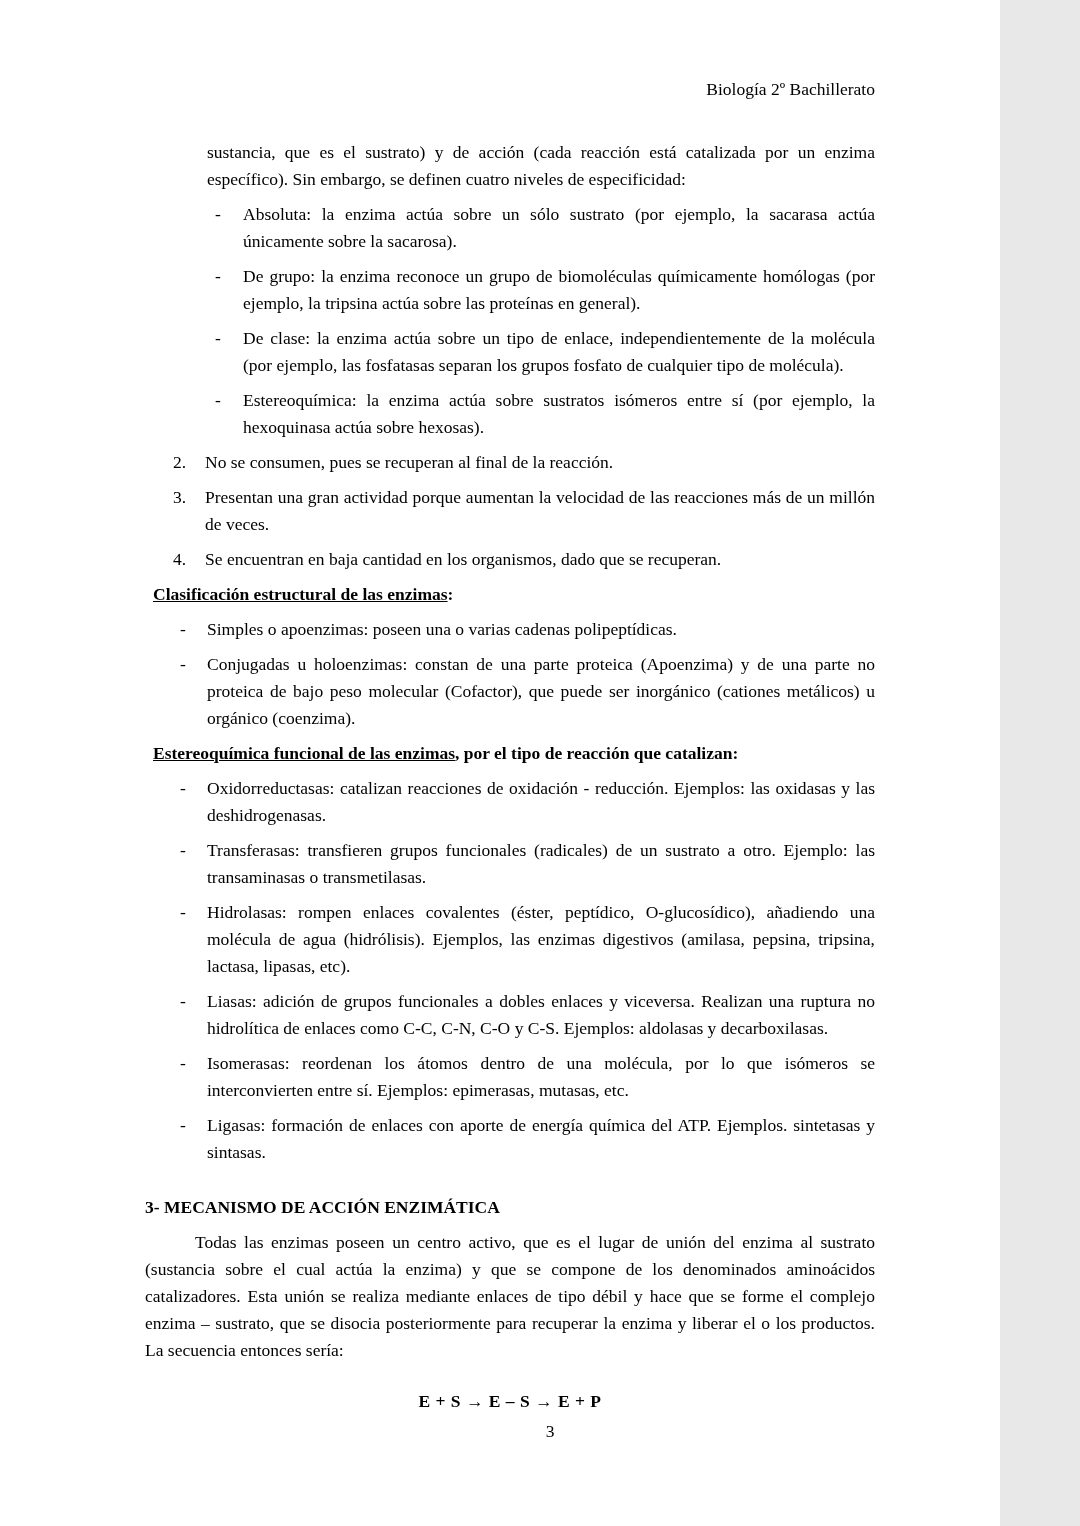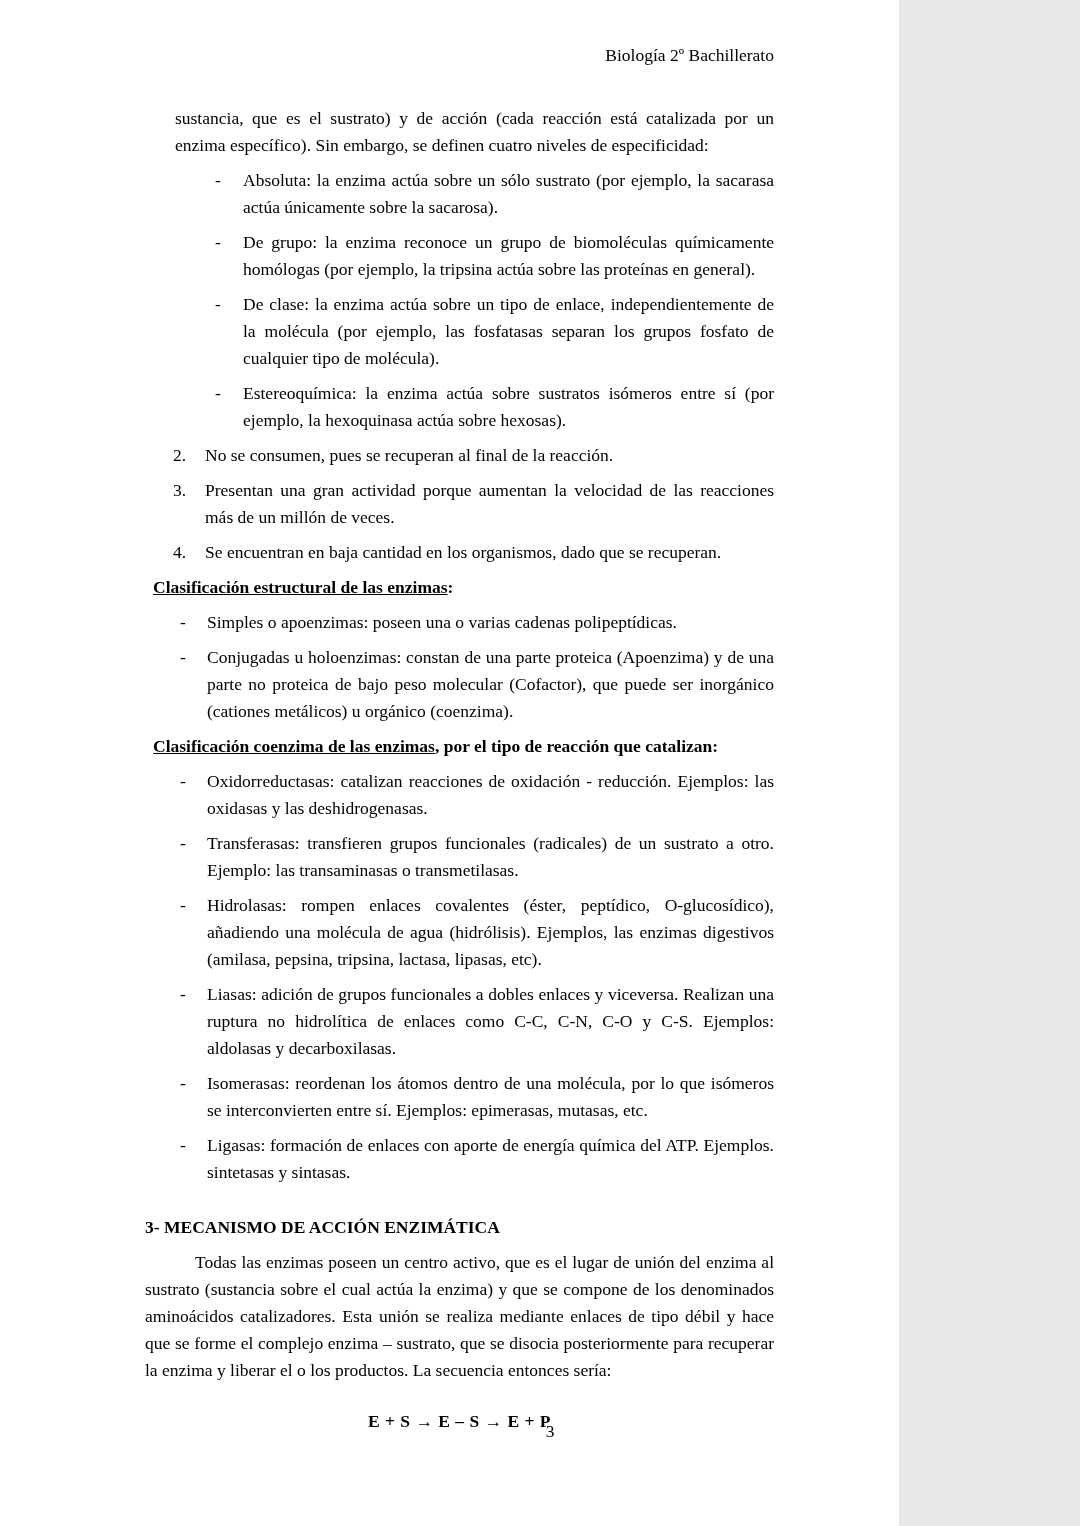--- a/index.html
+++ b/index.html
@@ -2,43 +2,43 @@
 <html><head>
 <meta charset="utf-8">
 <style>
   html, body {
     margin: 0;
     padding: 0;
     background: #e8e8e8;
   }
   .page {
     position: relative;
-    width: 899px;
+    width: 1000px;
     height: 1526px;
     background: #ffffff;
     box-sizing: border-box;
-    padding: 42px 125px 0 145px;
+    padding: 76px 125px 0 145px;
     font-family: "Liberation Serif", "DejaVu Serif", serif;
     font-size: 17.5px;
     line-height: 27px;
     color: #000000;
     overflow: hidden;
   }
   .header {
     text-align: right;
     margin-bottom: 36px;
   }
   .blk {
     margin-bottom: 8px;
     text-align: justify;
   }
   .bold { font-weight: normal; }
   .underline { text-decoration: underline; }
 
-  .p-indent { margin-left: 30px; }
+  .p-indent { margin-left: 62px; }
 
   .dash-a { margin-left: 98px; position: relative; }
   .dash-a > .marker { position: absolute; left: -28px; }
 
   .num { margin-left: 60px; position: relative; }
   .num > .marker { position: absolute; left: -32px; }
 
   .h-underline { margin-left: 8px; font-weight: bold; }
 
   .dash-b { margin-left: 62px; position: relative; }
@@ -74,21 +74,21 @@
       <div class="blk dash-a"><span class="marker">-</span><span class="bold">Absoluta</span><span>: la enzima actúa sobre un sólo sustrato (por ejemplo, la sacarasa actúa únicamente sobre la sacarosa).</span></div>
       <div class="blk dash-a"><span class="marker">-</span><span class="bold">De grupo</span><span>: la enzima reconoce un grupo de biomoléculas químicamente homólogas (por ejemplo, la tripsina actúa sobre las proteínas en general).</span></div>
       <div class="blk dash-a"><span class="marker">-</span><span class="bold">De clase</span><span>: la enzima actúa sobre un tipo de enlace, independientemente de la molécula (por ejemplo, las fosfatasas separan los grupos fosfato de cualquier tipo de molécula).</span></div>
       <div class="blk dash-a"><span class="marker">-</span><span class="bold">Estereoquímica</span><span>: la enzima actúa sobre sustratos isómeros entre sí (por ejemplo, la hexoquinasa actúa sobre hexosas).</span></div>
       <div class="blk num"><span class="marker">2.</span><span>No se consumen, pues se recuperan al final de la reacción.</span></div>
       <div class="blk num"><span class="marker">3.</span><span>Presentan una gran actividad porque aumentan la velocidad de las reacciones más de un millón de veces.</span></div>
       <div class="blk num"><span class="marker">4.</span><span>Se encuentran en baja cantidad en los organismos, dado que se recuperan.</span></div>
       <div class="blk h-underline"><span class="underline">Clasificación estructural de las enzimas</span><span>:</span></div>
       <div class="blk dash-b"><span class="marker">-</span><span>Simples o </span><span class="bold">apoenzimas</span><span>: poseen una o varias cadenas polipeptídicas.</span></div>
       <div class="blk dash-b"><span class="marker">-</span><span>Conjugadas u </span><span class="bold">holoenzimas</span><span>: constan de una parte proteica (</span><span class="bold">Apoenzima</span><span>) y de una parte no proteica de bajo peso molecular (</span><span class="bold">Cofactor</span><span>), que puede ser inorgánico (cationes metálicos) u orgánico (</span><span class="bold">coenzima</span><span>).</span></div>
-      <div class="blk h-underline"><span class="underline">Clasificación coenzima de las enzimas</span><span>, por el tipo de reacción que catalizan:</span></div>
+      <div class="blk h-underline"><span class="underline">Estereoquímica funcional de las enzimas</span><span>, por el tipo de reacción que catalizan:</span></div>
       <div class="blk dash-b"><span class="marker">-</span><span class="bold">Oxidorreductasas</span><span>: catalizan reacciones de oxidación - reducción. Ejemplos: las oxidasas y las deshidrogenasas.</span></div>
       <div class="blk dash-b"><span class="marker">-</span><span class="bold">Transferasas</span><span>: transfieren grupos funcionales (radicales) de un sustrato a otro. Ejemplo: las transaminasas o transmetilasas.</span></div>
       <div class="blk dash-b"><span class="marker">-</span><span class="bold">Hidrolasas</span><span>: rompen enlaces covalentes (éster, peptídico, O-glucosídico), añadiendo una molécula de agua (hidrólisis). Ejemplos, las enzimas digestivos (amilasa, pepsina, tripsina, lactasa, lipasas, etc).</span></div>
       <div class="blk dash-b"><span class="marker">-</span><span class="bold">Liasas</span><span>: adición de grupos funcionales a dobles enlaces y viceversa. Realizan una ruptura no hidrolítica de enlaces como C-C, C-N, C-O y C-S. Ejemplos: aldolasas y decarboxilasas.</span></div>
       <div class="blk dash-b"><span class="marker">-</span><span class="bold">Isomerasas</span><span>: reordenan los átomos dentro de una molécula, por lo que isómeros se interconvierten entre sí. Ejemplos: epimerasas, mutasas, etc.</span></div>
       <div class="blk dash-b"><span class="marker">-</span><span class="bold">Ligasas</span><span>: formación de enlaces con aporte de energía química del ATP. Ejemplos. sintetasas y sintasas.</span></div>
       <div class="blk h-bold"><span>3- MECANISMO DE ACCIÓN ENZIMÁTICA</span></div>
       <div class="blk p-body"><span>Todas las enzimas poseen un </span><span class="bold">centro activo</span><span>, que es el lugar de unión del enzima al sustrato (sustancia sobre el cual actúa la enzima) y que se compone de los denominados aminoácidos catalizadores. Esta unión se realiza mediante enlaces de tipo débil y hace que se forme el complejo enzima – sustrato, que se disocia posteriormente para recuperar la enzima y liberar el o los productos. La secuencia entonces sería:</span></div>
       <div class="blk formula"><span>E + S  → E – S  → E + P</span></div>
     </div>

